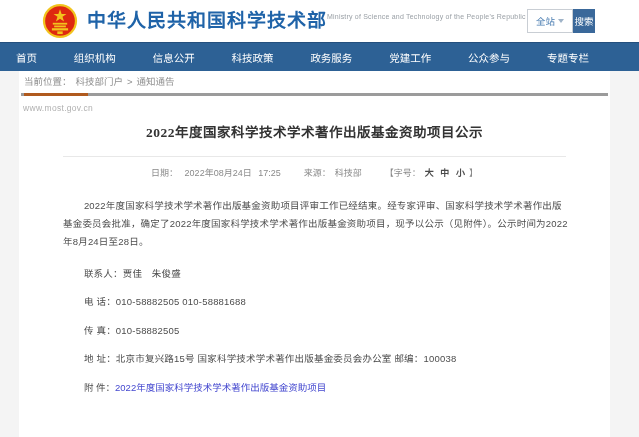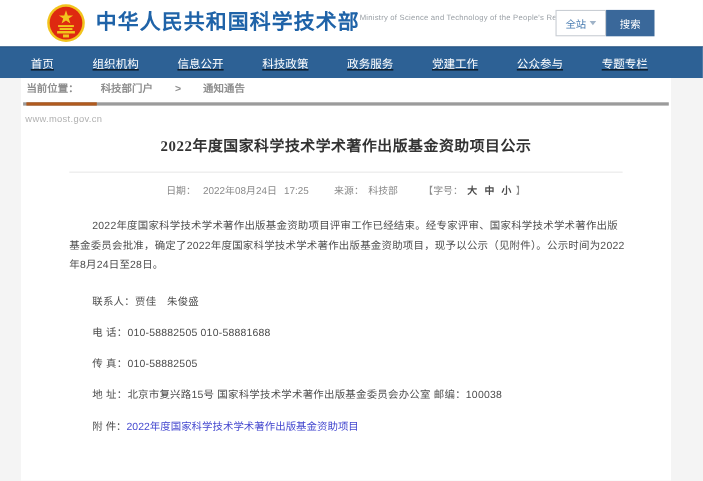--- a/index.html
+++ b/index.html
@@ -14,34 +14,34 @@
   .site-subtitle { color:#9aa0a6; font-size:7px; margin-top:2px; letter-spacing:.2px; }
   .search-area { position:absolute; right:44px; top:9px; display:flex; align-items:center; height:24px;padding-left:44px; }
   .search-scope { width:46px; height:24px; border:1px solid #c9ced4; background:#fff;
     display:flex; align-items:center; justify-content:center; gap:3px;
     color:#477bb0; font-size:9.5px; cursor:pointer; }
   .chevron { width:0; height:0; border-left:3.5px solid transparent; border-right:3.5px solid transparent;
     border-top:4px solid #9fb3c8; }
   .search-input { width:128px; height:24px; border:1px solid #c9ced4; border-left:none;
     padding:0 6px; font-size:9.5px; color:#333; outline:none; }
   .search-input::placeholder { color:#9aa0a6; }
-  .search-btn { width:44px; height:24px; border:none; background:#3a689a; color:#fff;
+  .search-btn { width:22px; height:24px; border:none; background:#3a689a; color:#fff;
     font-size:9.5px; cursor:pointer; }
 
   
   .nav { height:29px; background:#2d6195; border-top:1px solid #24507e;
-    display:flex; align-items:center; justify-content:space-between; padding:0 50px 0 28px;text-decoration:underline; }
+    display:flex; align-items:center; justify-content:space-between; padding:0 50px 0 16px; }
   .nav-item { color:#ffffff; font-size:10.5px; cursor:pointer; white-space:nowrap; }
 
   
   .main-wrap { width:639px; height:366px; background:#f4f4f4; }
   .card { margin-left:19px; width:591px; min-height:366px; background:#ffffff; padding-bottom:10px; }
 
   .breadcrumb { height:22px; line-height:22px; padding-left:5px; font-size:9.5px; color:#8f8f8f;
-    display:flex; align-items:center; gap:20px;font-weight:bold; }
+    display:flex; align-items:center; gap:4px; }
   .crumb-link { color:#8f8f8f; cursor:pointer; text-decoration:none; }
 
   .top-line { height:3px; margin:0 2px; background:#9b9b9b; position:relative; }
   .top-line .accent { position:absolute; left:3px; top:0; height:3px; width:64px; background:#b05a1e; }
 
   .watermark { font-size:8.5px; color:#b0b0b0; margin:7px 0 0 4px; letter-spacing:.3px; }
 
   .article-title { text-align:center; font-family:"Liberation Serif","DejaVu Serif",serif;
     font-weight:bold; font-size:13.5px; color:#333; margin-top:8px; letter-spacing:.5px; }
 

